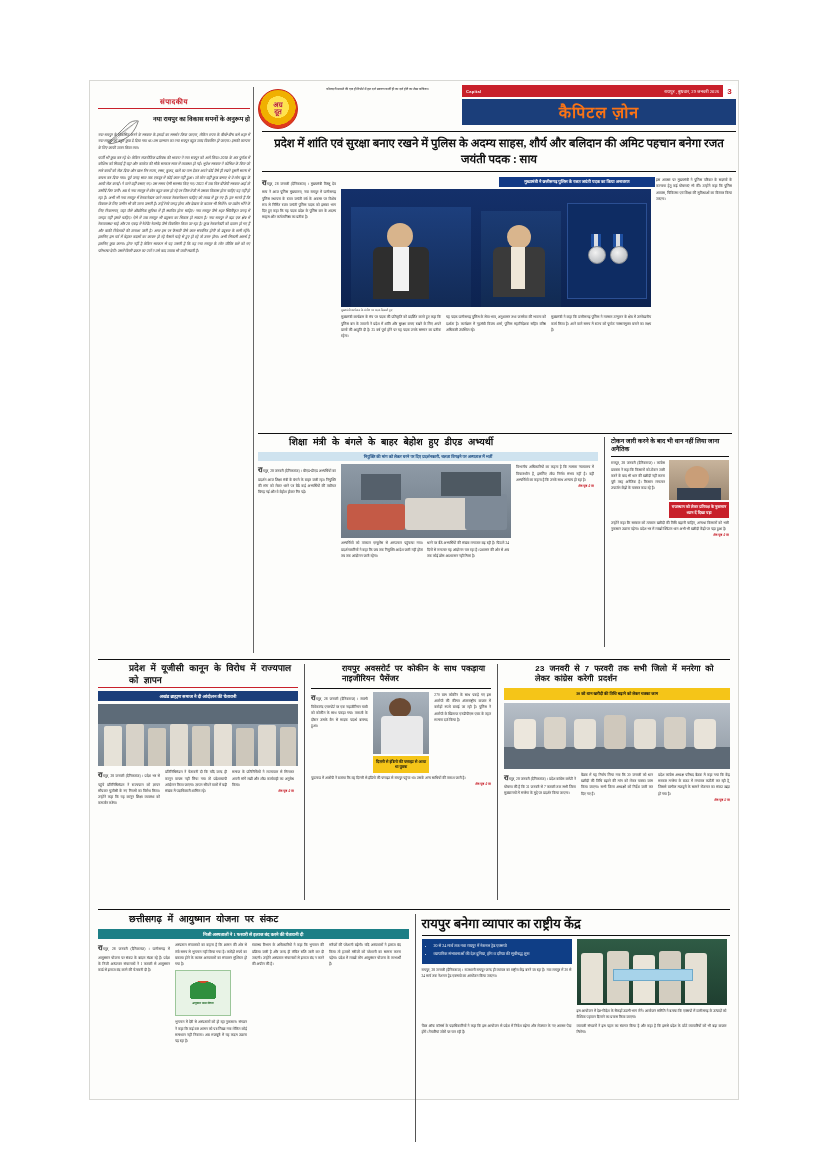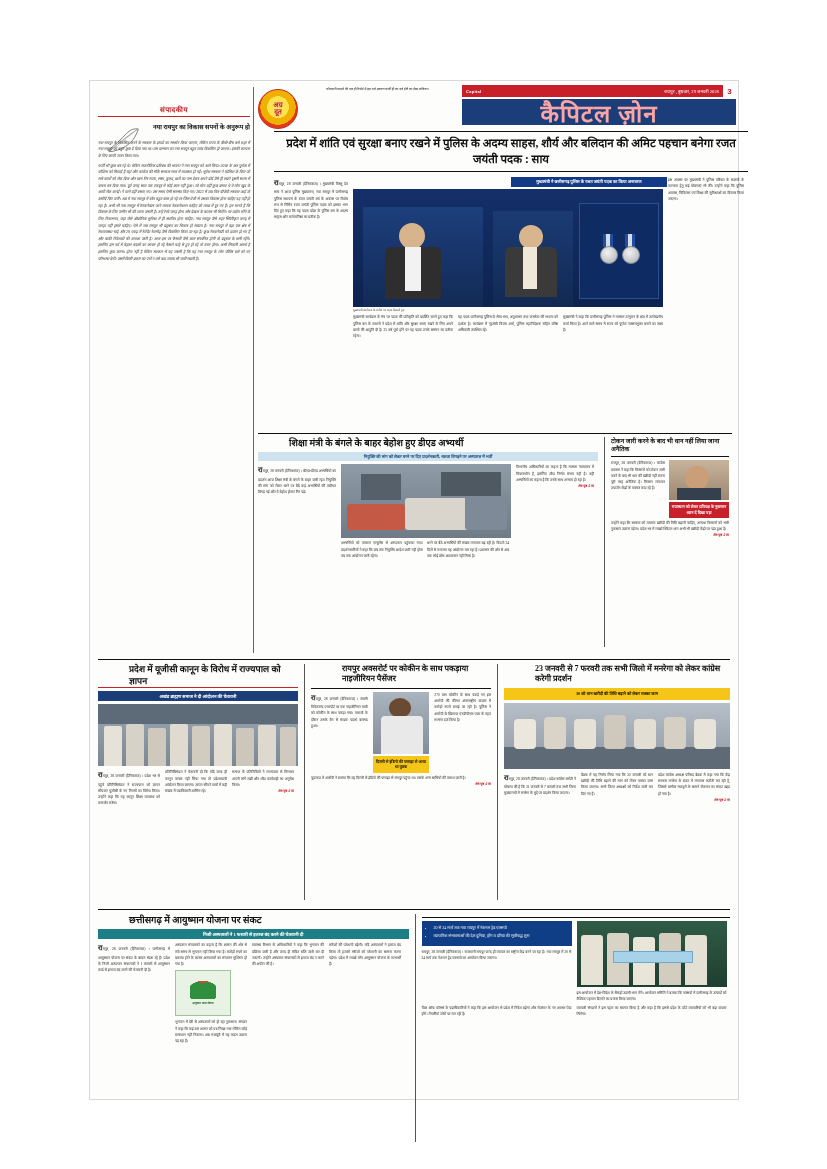--- a/index.html
+++ b/index.html
@@ -47,57 +47,57 @@
   }
   .mh-date{
     flex:1;background:#c8202a;color:#fff;font-size:4.6px;display:flex;align-items:center;
     justify-content:flex-end;padding-right:4px;font-family:"Liberation Serif",serif;
   }
   .mh-page{
     width:13px;background:#fff;color:#c8202a;font-size:8px;font-weight:bold;
     display:flex;align-items:center;justify-content:center;
   }
   .mh-title{
-    margin-top:2px;background:#1b3e7a;color:#fca5a5;height:26px;display:flex;align-items:center;
-    justify-content:center;font-size:24px;font-weight:bold;letter-spacing:1px;
+    margin-top:2px;background:#1b3e7a;color:#f97316;height:26px;display:flex;align-items:center;
+    justify-content:center;font-size:16px;font-weight:bold;letter-spacing:1px;
     font-family:"Liberation Serif",serif;
   }
   
-  .edit-col{position:absolute;left:8px;top:24px;width:152px;bottom:418px;}
+  .edit-col{position:absolute;left:8px;top:16px;width:152px;bottom:418px;}
   .edit-head{
     text-align:center;color:#c8202a;font-weight:bold;font-size:7px;
     font-family:"Liberation Serif",serif;letter-spacing:.5px;
   }
   .edit-title{
     text-align:right;font-size:6.4px;font-weight:bold;line-height:1.35;color:#111;
     font-family:"Liberation Serif",serif;margin-top:6px;
   }
   .quill{
     position:absolute;left:6px;top:22px;width:40px;height:26px;
   }
   .edit-body{margin-top:8px;columns:1;}
   .edit-body p{font-size:3.7px;line-height:1.8;text-align:justify;color:#1a1a1a;
     font-family:"Liberation Serif",serif;font-style:italic;margin:0 0 3px 0;}
   
-  .lead{position:absolute;left:184px;top:50px;width:474px;}
+  .lead{position:absolute;left:172px;top:50px;width:474px;}
   .lead-hl{
     font-size:11.5px;font-weight:bold;line-height:1.35;color:#111;text-align:center;
     font-family:"Liberation Serif",serif;
   }
   .lead-body{display:flex;margin-top:5px;gap:5px;}
   .lead-col{width:74px;}
   .photo{background:#c9cfd6;position:relative;overflow:hidden;}
   .cap{font-size:3px;line-height:1.4;color:#333;margin-top:1px;font-family:"Liberation Serif",serif;}
   .banner-blue{
     background:#123a86;color:#fff;font-size:4.3px;font-weight:bold;text-align:center;
     padding:2px 3px;line-height:1.45;font-family:"Liberation Serif",serif;
   }
   
   .deck2{position:absolute;left:168px;top:352px;width:474px;}
-  .sec-hl{font-size:9.5px;font-weight:bold;color:#111;font-family:Liberation Serif, serif;line-height:1.3;padding-left:31px;}
+  .sec-hl{font-size:9.5px;font-weight:bold;color:#111;font-family:Liberation Mono, monospace;line-height:1.3;padding-left:31px;}
   .sub-strip{
     background:#cfe3ef;color:#14467e;font-size:4.2px;font-weight:bold;text-align:center;
     padding:2px;margin-top:3px;font-family:"Liberation Serif",serif;
   }
   .small-hl{font-size:6.3px;font-weight:bold;color:#111;font-family:"Liberation Serif",serif;line-height:1.3;}
   .yellow-box{
     background:#f5c518;color:#111;font-size:4.2px;font-weight:bold;text-align:center;
     padding:3px;line-height:1.4;font-family:"Liberation Serif",serif;
   }
   .jump{color:#c8202a;font-size:3.4px;font-weight:bold;text-align:right;font-family:"Liberation Serif",serif;}
@@ -380,20 +380,21 @@
               <div class="col-text" style="margin-top:3px;">भुगतान में देरी से अस्पतालों को हो रहा नुकसान। संगठन ने कहा कि कई बार शासन को पत्र लिखा गया लेकिन कोई समाधान नहीं निकला। अब मजबूरी में यह कदम उठाना पड़ रहा है।</div>
             </div>
             <div class="col-text" style="width:72px;">स्वास्थ्य विभाग के अधिकारियों ने कहा कि भुगतान की प्रक्रिया जारी है और जल्द ही लंबित राशि जारी कर दी जाएगी। उन्होंने अस्पताल संचालकों से इलाज बंद न करने की अपील की है।</div>
             <div class="col-text" style="width:72px;">मरीजों की परेशानी बढ़ेगी। यदि अस्पतालों ने इलाज बंद किया तो हजारों मरीजों को परेशानी का सामना करना पड़ेगा। प्रदेश में लाखों लोग आयुष्मान योजना के लाभार्थी हैं।</div>
           </div>
         </div>
 
         <div class="vrule" style="height:228px;"></div>
 
         <div style="width:310px;">
+          <div class="big-hl">रायपुर बनेगा व्यापार का राष्ट्रीय केंद्र</div>
           <div style="height:1px;background:#111;margin:3px 0;"></div>
           <div style="display:flex;gap:5px;">
             <div style="width:150px;">
               <div class="bullet-box">
                 <ul>
                   <li>20 से 24 मार्च तक नवा रायपुर में नेशनल ट्रेड एक्सपो</li>
                   <li>व्यापारिक संभावनाओं की देश दुनिया, होंग व दरिया की सूचीबद्ध शुरू</li>
                 </ul>
               </div>
               <div class="col-text" style="margin-top:3px;">रायपुर, 28 जनवरी (दैनिकराज) । राजधानी रायपुर जल्द ही व्यापार का राष्ट्रीय केंद्र बनने जा रहा है। नवा रायपुर में 20 से 24 मार्च तक नेशनल ट्रेड एक्सपो का आयोजन किया जाएगा।</div>

